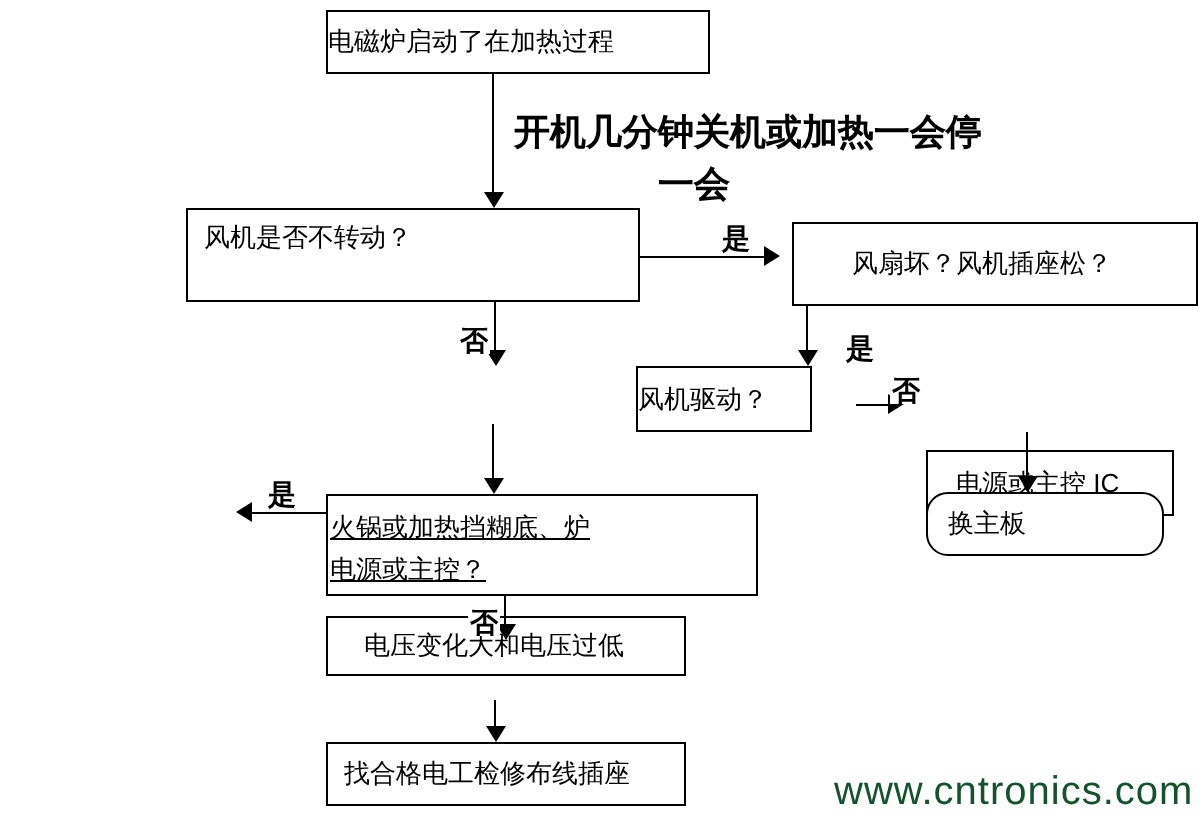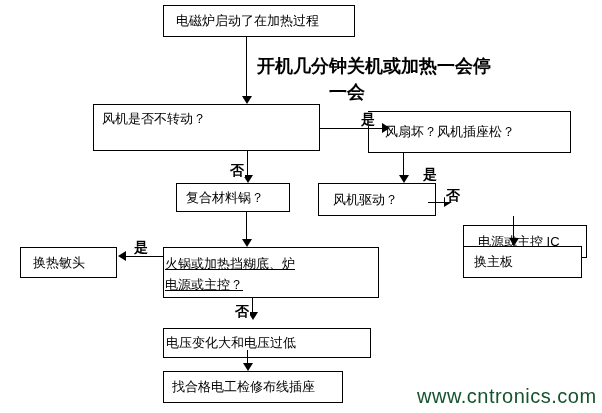--- a/index.html
+++ b/index.html
@@ -43,64 +43,58 @@
     font-size:20px;line-height:1.1;
     letter-spacing:0.5px;
     white-space:nowrap;
   }
 </style>
 </head>
 <body>
 
 <div class="canvas">
 
-  <div class="node" style="left:163px;top:5px;width:192px;height:32px;line-height:30px;padding-left:12px;">
+  <div class="node" style="left:163px;top:5px;width:192px;height:32px;line-height:30px;">
     <span>电磁炉启动了在加热过程</span>
   </div>
 
   <div class="node" style="left:93px;top:104px;width:227px;height:47px;padding:4px 0 0 8px;line-height:20px;">
     <span class="ln">风机是否不转动？</span>
   </div>
 
-  <div class="node" style="left:368px;top:111px;width:203px;height:42px;line-height:40px;padding-left:16px;">
+  <div class="node" style="left:396px;top:111px;width:203px;height:42px;line-height:40px;padding-left:29px;">
     <span>风扇坏？风机插座松？</span>
   </div>
 
-  <div class="node" style="left:318px;top:183px;width:118px;height:33px;line-height:31px;padding-left:14px;">
+  <div class="node" style="left:318px;top:183px;width:88px;height:33px;line-height:31px;padding-left:0;">
     <span>风机驱动？</span>
   </div>
 
   <div class="node" style="left:463px;top:183px;width:124px;height:33px;line-height:31px;padding-left:14px;margin-top:42px;">
     <span>电源或主控 IC</span>
   </div>
 
-  <div class="node" style="left:463px;top:246px;width:119px;height:32px;line-height:30px;padding-left:10px;">
+  <div class="node" style="left:463px;top:246px;width:119px;height:32px;line-height:30px;padding-left:10px;border-radius:11px;">
     <span>换主板</span>
   </div>
 
-  <div class="node" style="left:176px;top:183px;width:114px;height:29px;line-height:27px;padding-left:9px;">
-    <span>复合材料锅？</span>
-  </div>
 
   <div class="node" style="left:163px;top:247px;width:216px;height:51px;padding:5px 0 0 1px;line-height:21px;text-decoration:underline;">
     <span class="ln">火锅或加热挡糊底、炉</span>
     <span class="ln">电源或主控？</span>
   </div>
 
-  <div class="node" style="left:163px;top:328px;width:208px;height:30px;line-height:28px;padding-left:2px;">
+  <div class="node" style="left:163px;top:308px;width:180px;height:30px;line-height:28px;padding-left:18px;">
     <span>电压变化大和电压过低</span>
   </div>
 
   <div class="node" style="left:163px;top:371px;width:180px;height:32px;line-height:30px;padding-left:8px;">
     <span>找合格电工检修布线插座</span>
   </div>
 
-  <div class="node" style="left:20px;top:247px;width:97px;height:31px;line-height:29px;padding-left:12px;">
-    <span>换热敏头</span>
-  </div>
 
   <div class="vline" style="left:246px;top:37px;height:59px;"></div>
   <div class="arr down" style="left:242px;top:96px;"></div>
   <div class="trigger" style="left:257px;top:57px;">开机几分钟关机或加热一会停</div>
   <div class="trigger" style="left:329px;top:83px;">一会</div>
 
   <div class="hline" style="left:320px;top:128px;width:62px;"></div>
   <div class="arr right" style="left:382px;top:123px;"></div>
   <div class="edge-label" style="left:360px;top:112px;">是</div>
 

